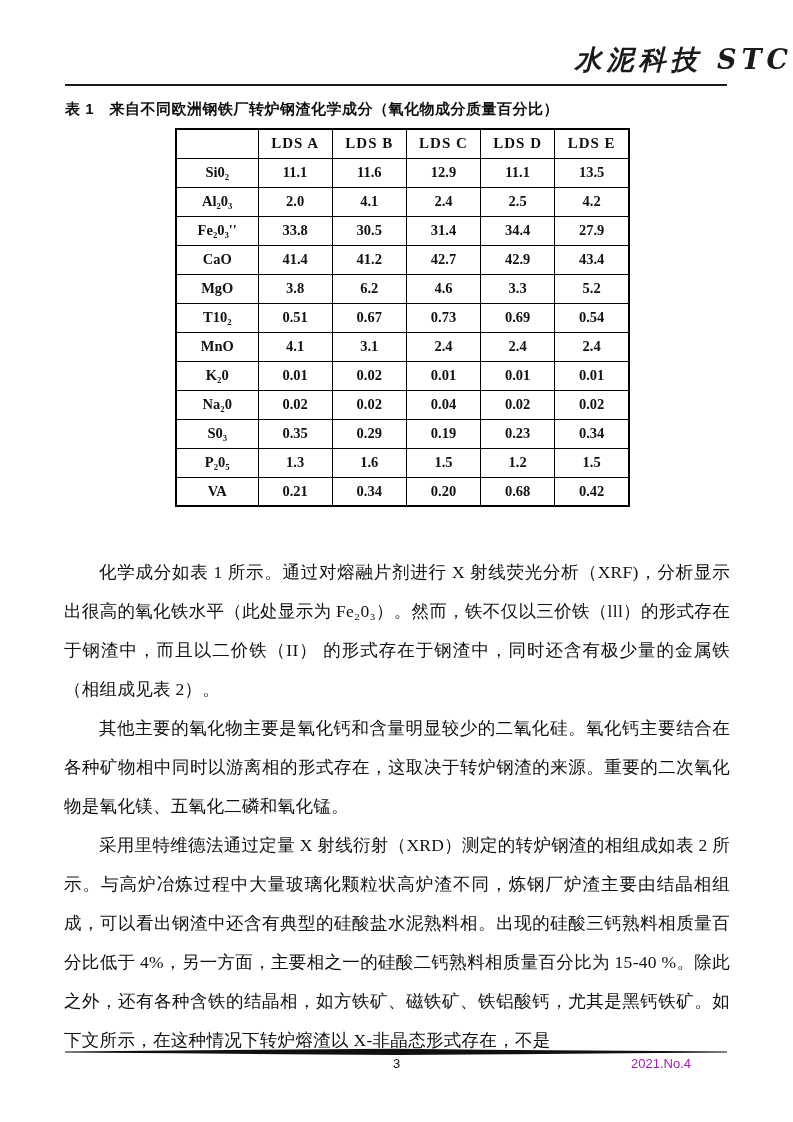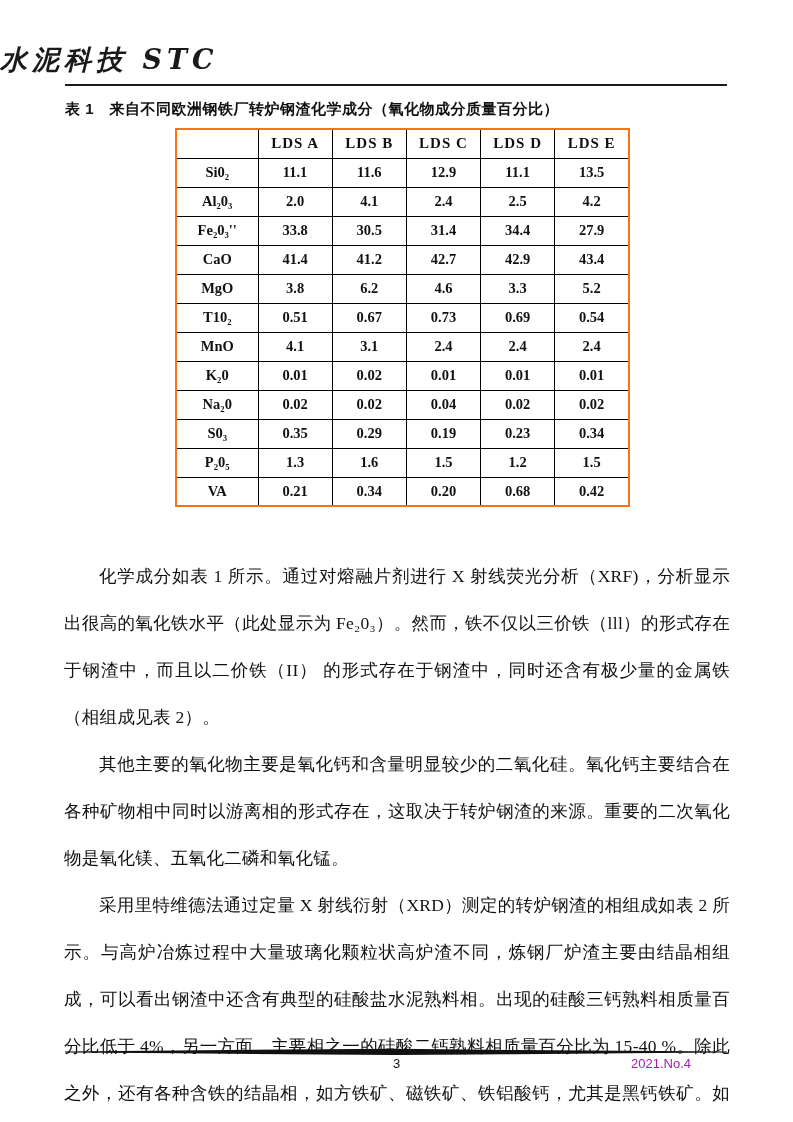--- a/index.html
+++ b/index.html
@@ -10,21 +10,21 @@
     height: 1122px;
     margin: 0 auto;
     background: #ffffff;
     color: #111111;
     font-family: "Liberation Serif", serif;
     overflow: hidden;
   }
   .journal-title {
     position: absolute;
     top: 42px; left: 0; right: 0;
-    text-align: left;
+    text-align: right;
     font-family: "DejaVu Serif", serif;
     font-style: italic;
     font-weight: bold;
     font-size: 27px;
     letter-spacing: 5px;
     color: #1a1a1a;
   }
   .header-rule {
     position: absolute;
     top: 84px; left: 65px;
@@ -40,21 +40,21 @@
     font-size: 15px;
     color: #111111;
     letter-spacing: 0.5px;
   }
   table.comp-table {
     position: absolute;
     top: 128px; left: 175px;
     width: 453px;
     border-collapse: collapse;
     table-layout: fixed;
-    border: 2px solid #f97316;
+    border: 2px solid #000000;
   }
   table.comp-table th,
   table.comp-table td {
     border: 1px solid #000;
     height: 29px;
     padding: 0;
     text-align: center;
     vertical-align: middle;
     font-family: "Liberation Serif", serif;
     font-weight: bold;
@@ -66,21 +66,21 @@
     font-size: 15px;
     letter-spacing: 1px;
   }
   .body-text {
     position: absolute;
     top: 553px; left: 64px; width: 666px;
   }
   .body-text p {
     margin: 0;
     font-size: 17.5px;
-    line-height: 47px;
+    line-height: 39px;
     text-align: justify;
     text-indent: 2em;
     font-family: "Liberation Serif", serif;
     color: #111;
     letter-spacing: 0.3px;
   }
   .footer-rule {
     position: absolute;
     top: 1048px; left: 65px;
     width: 662px; height: 8px;

